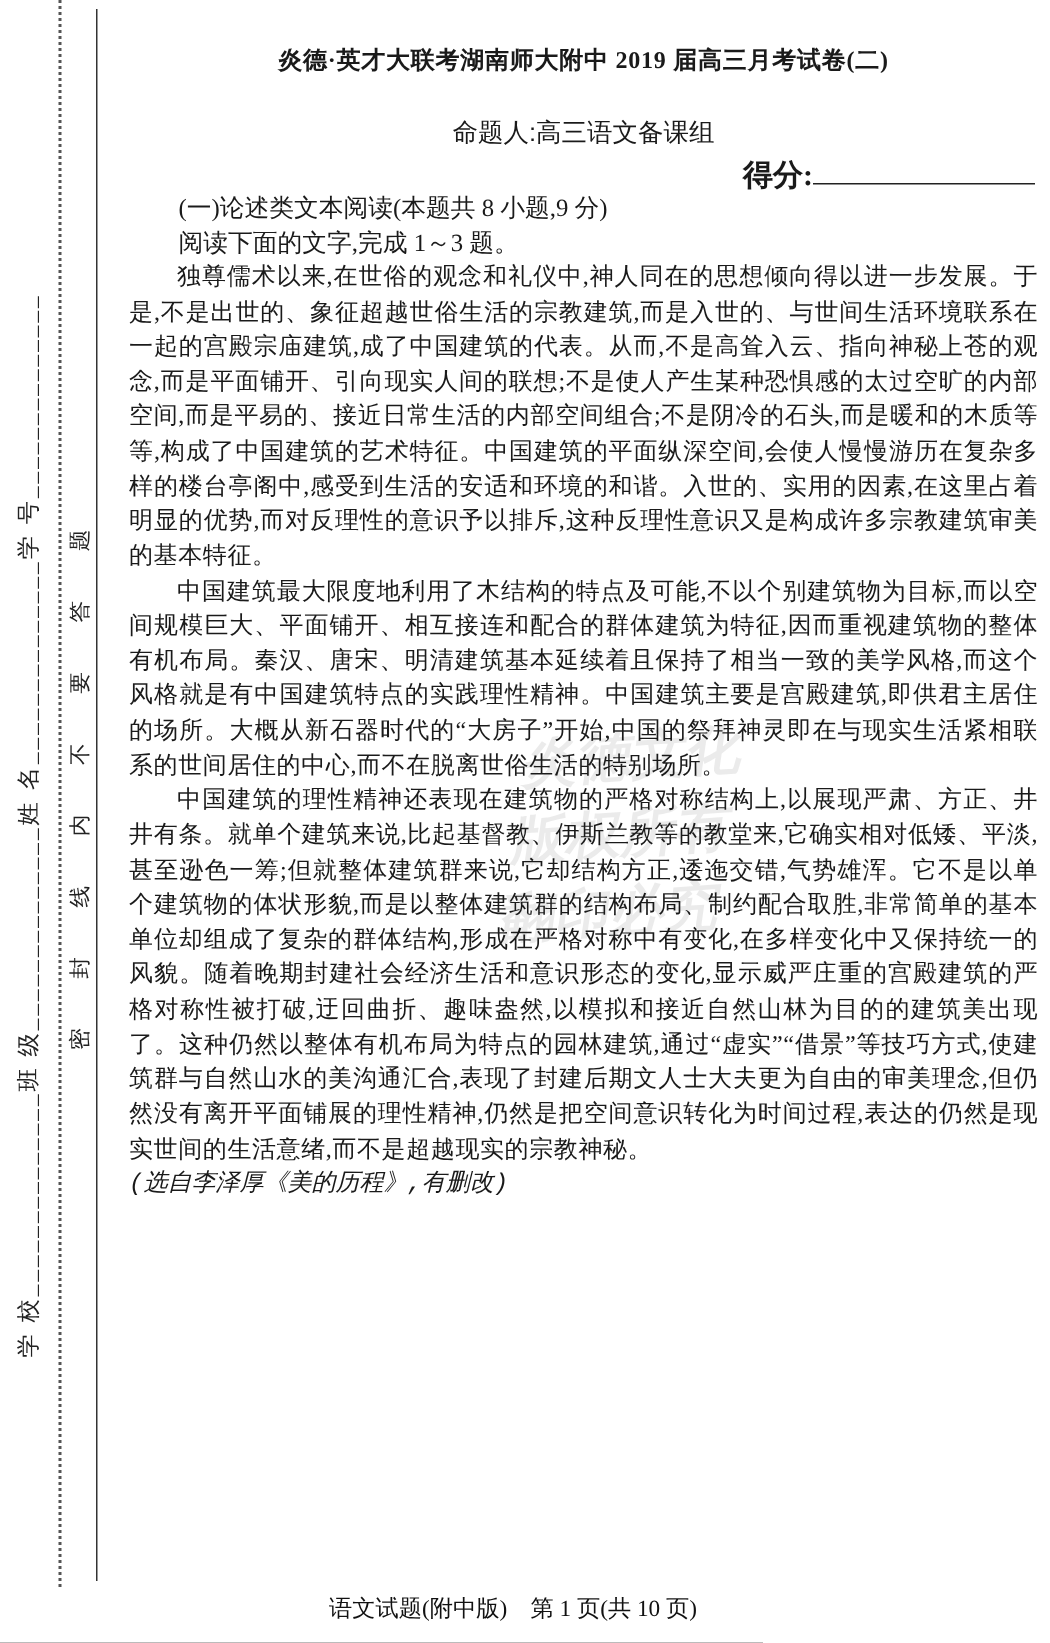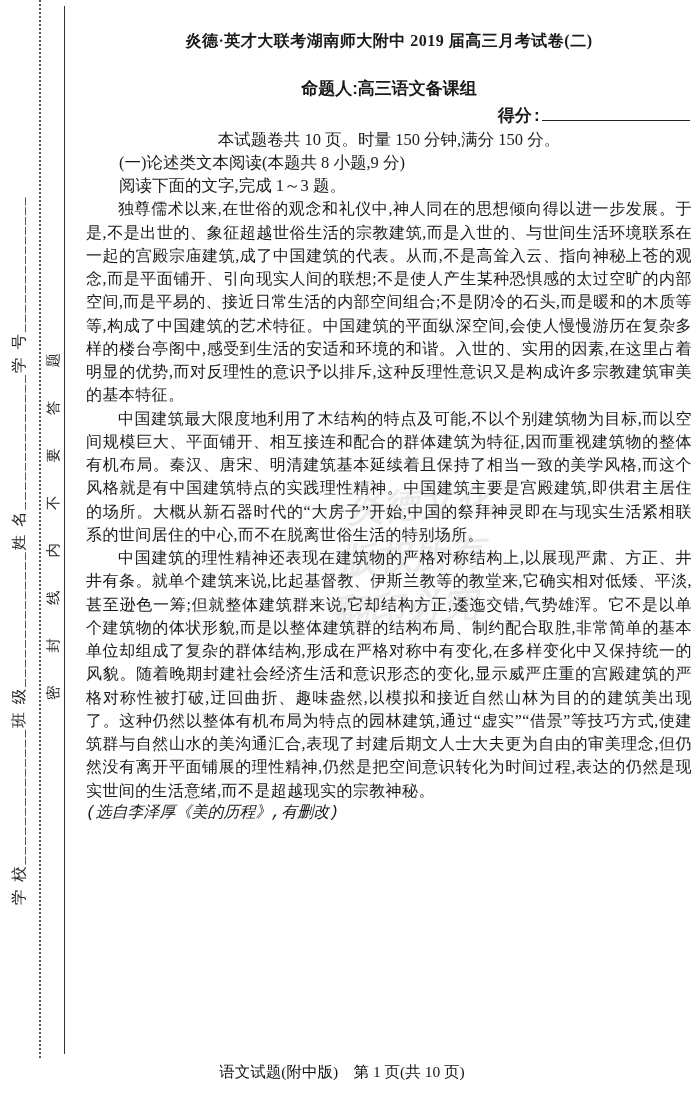--- a/index.html
+++ b/index.html
@@ -41,27 +41,27 @@
   .hdr-title {
     margin-top:24px; font-size:16px; font-weight:bold; text-align:center;
     white-space:nowrap; letter-spacing:0.5px; line-height:34px;
     font-family:"Liberation Serif","DejaVu Serif",serif;
   }
   .subject-title {
     margin-top:18px; font-size:32px; font-weight:bold; text-align:center;
     line-height:42px; font-family:"Liberation Sans","DejaVu Sans",sans-serif;
   }
   .setter-line {
-    margin-top:20px; font-size:17px; font-weight:bold; text-align:center;
+    margin-top:20px; font-size:17px; font-weight:normal; text-align:center;
     line-height:22px; font-family:"Liberation Sans","DejaVu Sans",sans-serif;
   }
   .score-row { margin-top:3px; height:24px; text-align:right; padding-right:2px; }
   .score-label {
-    font-size:17px; font-weight:bold;
-    font-family:Liberation Mono, monospace;
+    font-size:20px; font-weight:bold;
+    font-family:Liberation Serif, serif;
   }
   .score-blank {
     display:inline-block; width:148px; height:18px;
     border-bottom:1.5px solid #222; vertical-align:baseline;
   }
   .info-line { margin-top:2px; font-size:16.5px; text-align:center; line-height:22px; }
   .sec-heading {
     margin-top:16px; font-size:16.5px; font-weight:bold; line-height:23px;
     font-family:"Liberation Sans","DejaVu Sans",sans-serif;
   }
@@ -103,21 +103,20 @@
 
     <div class="hdr-title">炎德·英才大联考湖南师大附中 2019 届高三月考试卷(二)</div>
 
 
     <div class="setter-line">命题人:高三语文备课组</div>
 
     <div class="score-row">
       <span class="score-label">得分:</span><span class="score-blank"></span>
     </div>
 
-    <div class="info-line">本试题卷共 10 页。时量 150 分钟,满分 150 分。</div>
 
 
     <div class="sec-sub">(一)论述类文本阅读(本题共 8 小题,9 分)</div>
 
     <div class="sec-sub">阅读下面的文字,完成 1～3 题。</div>
 
     <div class="passage">
       <p>独尊儒术以来,在世俗的观念和礼仪中,神人同在的思想倾向得以进一步发展。于是,不是出世的、象征超越世俗生活的宗教建筑,而是入世的、与世间生活环境联系在一起的宫殿宗庙建筑,成了中国建筑的代表。从而,不是高耸入云、指向神秘上苍的观念,而是平面铺开、引向现实人间的联想;不是使人产生某种恐惧感的太过空旷的内部空间,而是平易的、接近日常生活的内部空间组合;不是阴冷的石头,而是暖和的木质等等,构成了中国建筑的艺术特征。中国建筑的平面纵深空间,会使人慢慢游历在复杂多样的楼台亭阁中,感受到生活的安适和环境的和谐。入世的、实用的因素,在这里占着明显的优势,而对反理性的意识予以排斥,这种反理性意识又是构成许多宗教建筑审美的基本特征。</p>
       <p>中国建筑最大限度地利用了木结构的特点及可能,不以个别建筑物为目标,而以空间规模巨大、平面铺开、相互接连和配合的群体建筑为特征,因而重视建筑物的整体有机布局。秦汉、唐宋、明清建筑基本延续着且保持了相当一致的美学风格,而这个风格就是有中国建筑特点的实践理性精神。中国建筑主要是宫殿建筑,即供君主居住的场所。大概从新石器时代的“大房子”开始,中国的祭拜神灵即在与现实生活紧相联系的世间居住的中心,而不在脱离世俗生活的特别场所。</p>
       <p>中国建筑的理性精神还表现在建筑物的严格对称结构上,以展现严肃、方正、井井有条。就单个建筑来说,比起基督教、伊斯兰教等的教堂来,它确实相对低矮、平淡,甚至逊色一筹;但就整体建筑群来说,它却结构方正,逶迤交错,气势雄浑。它不是以单个建筑物的体状形貌,而是以整体建筑群的结构布局、制约配合取胜,非常简单的基本单位却组成了复杂的群体结构,形成在严格对称中有变化,在多样变化中又保持统一的风貌。随着晚期封建社会经济生活和意识形态的变化,显示威严庄重的宫殿建筑的严格对称性被打破,迂回曲折、趣味盎然,以模拟和接近自然山林为目的的建筑美出现了。这种仍然以整体有机布局为特点的园林建筑,通过“虚实”“借景”等技巧方式,使建筑群与自然山水的美沟通汇合,表现了封建后期文人士大夫更为自由的审美理念,但仍然没有离开平面铺展的理性精神,仍然是把空间意识转化为时间过程,表达的仍然是现实世间的生活意绪,而不是超越现实的宗教神秘。</p>

